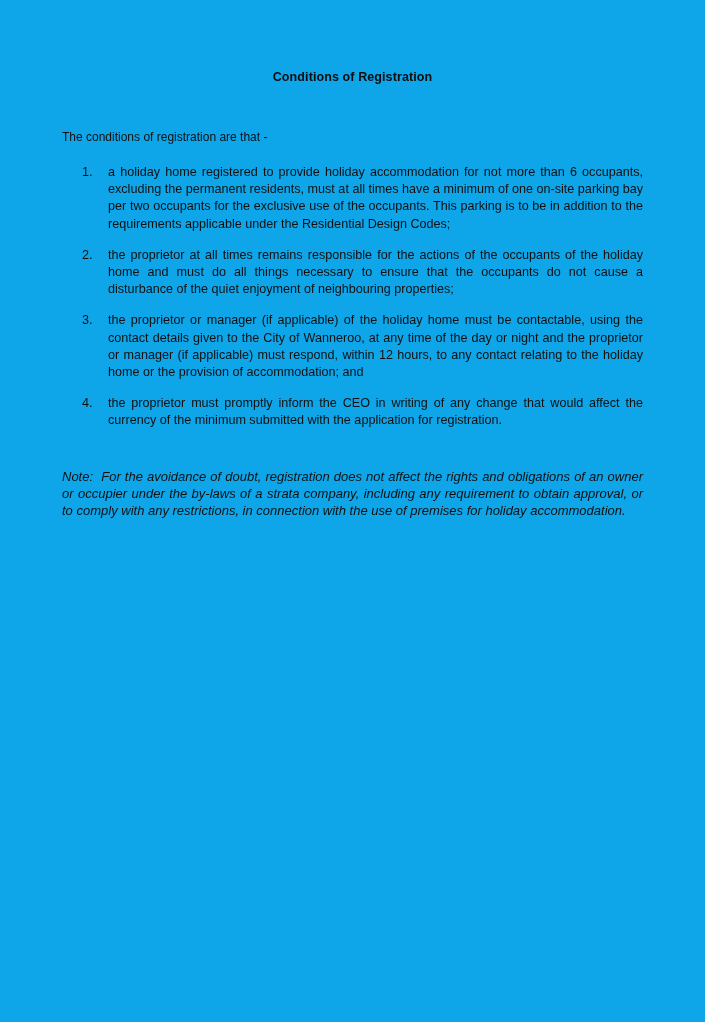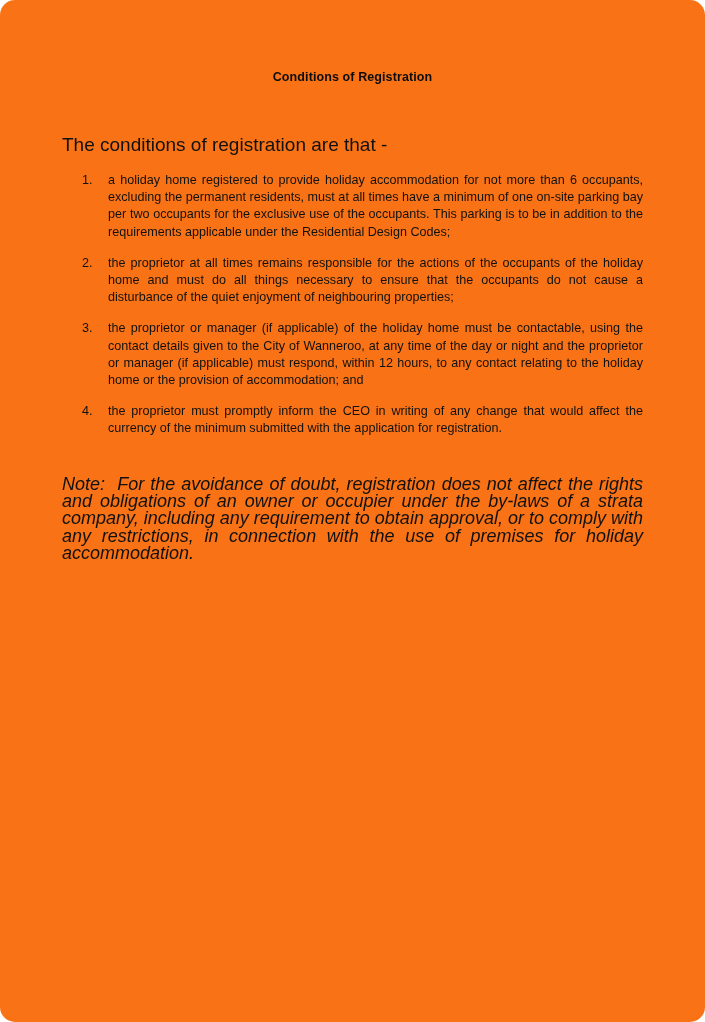--- a/index.html
+++ b/index.html
@@ -8,44 +8,43 @@
     background: #ffffff;
   }
   body {
     font-family: "Liberation Sans", sans-serif;
     color: #0d0d0d;
   }
   .page {
     position: relative;
     width: 705px;
     height: 1022px;
-    background: #f97316;
+    background: #0ea5e9;
     overflow: hidden;
     box-sizing: border-box;
-    border-radius: 15px;
   }
   .doc-title {
     position: absolute;
     top: 62px;
     left: 0;
     width: 705px;
     text-align: center;
     font-size: 12.5px;
     font-weight: bold;
     letter-spacing: 0.1px;
     color: #0d0d0d;
   }
   .body-block {
     position: absolute;
     top: 117px;
     left: 62px;
     width: 581px;
   }
   .intro {
-    font-size: 19px;
+    font-size: 12px;
     line-height: 17px;
     text-align: left;
     color: #111111;
   }
   ol.conditions {
     list-style: none;
     margin: 0;
     padding: 0;
     margin-top: 18px;
   }
@@ -67,21 +66,21 @@
     left: 20px;
     top: 0;
     width: 22px;
     text-align: left;
     font-size: 12.6px;
     line-height: 17.2px;
     color: #111111;
   }
   .note {
     margin-top: 38px;
-    font-size: 18px;
+    font-size: 13px;
     line-height: 17.4px;
     font-style: italic;
     text-align: justify;
     text-justify: inter-word;
     color: #111111;
   }
   .note .note-label {
     font-style: italic;
     white-space: pre;
   }

